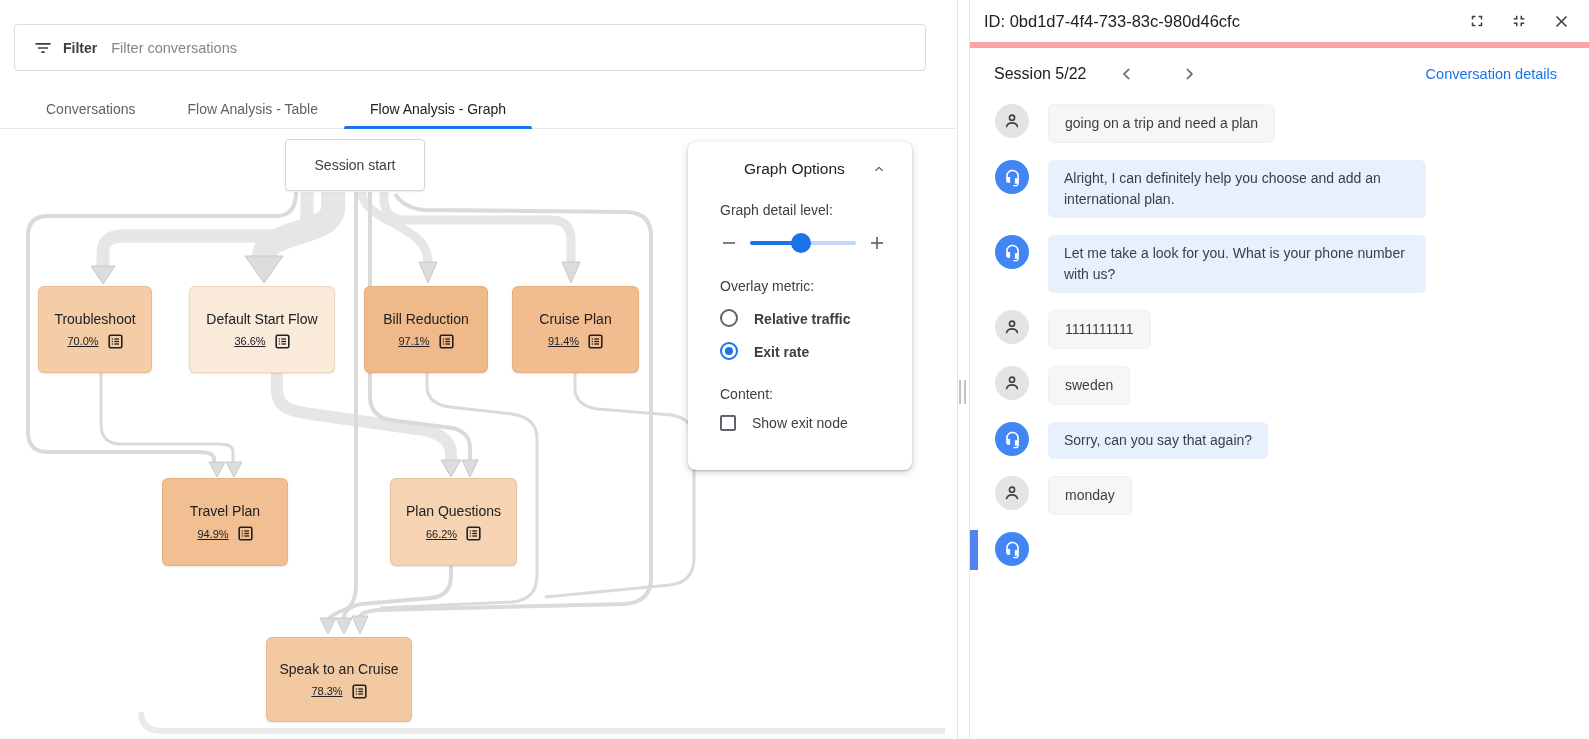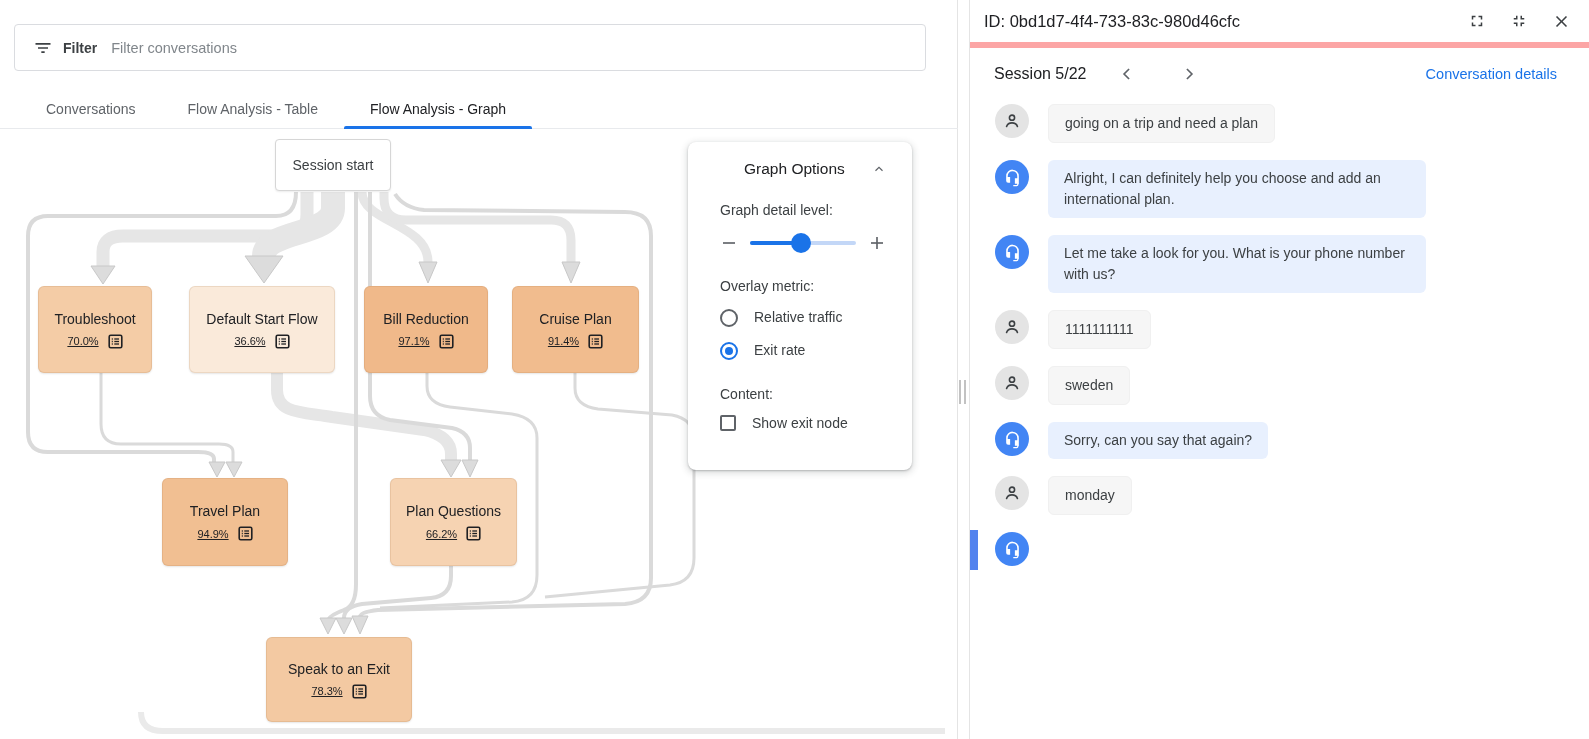--- a/index.html
+++ b/index.html
@@ -29,21 +29,21 @@
   
   .graph-svg { position:absolute; left:0; top:0; width:958px; height:739px; }
 
   
   .gnode { position:absolute; border-radius:6px; display:flex; flex-direction:column;
            align-items:center; justify-content:center; gap:7px;
            border:1px solid rgba(160,110,60,.15); box-shadow:0 1px 2px rgba(0,0,0,.10); }
   .gnode-label { font-size:14px; color:#202124; }
   .gnode-stats { display:flex; align-items:center; gap:9px; }
   .gnode-pct { font-size:11px; color:#202124;text-decoration:underline; }
-  .start-node { position:absolute; left:275px; top:139px; width:116px; height:52px;
+  .start-node { position:absolute; left:285px; top:139px; width:140px; height:52px;
                 background:#fff; border:1px solid #d6d6d6; border-radius:4px;
                 box-shadow:0 1px 2px rgba(0,0,0,.08); display:flex; align-items:center;
                 justify-content:center; font-size:14px; color:#3c4043; }
 
   
   .options-card { position:absolute; left:688px; top:142px; width:224px; height:328px;
                   background:#fff; border-radius:8px;
                   box-shadow:0 1px 2px rgba(60,64,67,.3), 0 2px 6px 2px rgba(60,64,67,.15);
                   padding:18px 26px 0 32px; }
   .options-title-row { display:flex; align-items:center; justify-content:space-between; }
@@ -52,21 +52,21 @@
   .detail-label { margin-top:24px; }
   .slider-row { margin-top:16px; display:flex; align-items:center; gap:12px; }
   .slider { position:relative; flex:1; height:18px; cursor:pointer; }
   .slider .track { position:absolute; left:0; right:0; top:7px; height:4px;
                    background:#c3d7f7; border-radius:2px; }
   .slider .fill { position:absolute; left:0; top:0; height:4px; width:48%;
                   background:#1a73e8; border-radius:2px; }
   .slider .thumb { position:absolute; left:48%; top:-1px; width:20px; height:20px;
                    margin-left:-10px; border-radius:50%; background:#1a73e8; }
   .overlay-label { margin-top:26px; }
-  .radio-row { margin-top:15px; display:flex; align-items:flex-start; gap:16px; cursor:pointer; }
+  .radio-row { margin-top:15px; display:flex; align-items:flex-end; gap:16px; cursor:pointer;font-weight:bold; }
   .radio { width:18px; height:18px; border-radius:50%; border:2px solid #5f6368;
            flex:0 0 auto; position:relative; }
   .radio.selected { border-color:#1a73e8; }
   .radio.selected::after { content:""; position:absolute; left:3px; top:3px;
                            width:8px; height:8px; border-radius:50%; background:#1a73e8; }
   .radio-label { font-size:14px; color:#3c4043; }
   .content-label { margin-top:26px; }
   .check-row { margin-top:13px; display:flex; align-items:center; gap:16px; cursor:pointer; }
   .checkbox { width:16px; height:16px; border:2px solid #5f6368; border-radius:2px; flex:0 0 auto; }
 
@@ -278,21 +278,21 @@
               <line x1="6.3" y1="10" x2="11" y2="10"></line>
               <line x1="3.8" y1="5" x2="4.8" y2="5"></line>
               <line x1="3.8" y1="7.5" x2="4.8" y2="7.5"></line>
               <line x1="3.8" y1="10" x2="4.8" y2="10"></line>
             </g>
           </svg>
       </div>
     </div>
 
     <div class="gnode" style="left: 266px; top: 637px; width: 146px; height: 85px; background-color: rgb(243, 201, 162);">
-      <div class="gnode-label">Speak to an Exit</div>
+      <div class="gnode-label">Speak to an Cruise</div>
       <div class="gnode-stats">
           <span class="gnode-pct">78.3%</span>
         <svg width="15" height="15" viewBox="0 0 15 15">
             <rect x="1.2" y="1.2" width="12.6" height="12.6" rx="1.5" fill="none" stroke="#202124" stroke-width="1.6"></rect>
             <g stroke="#202124" stroke-width="1.3">
               <line x1="6.3" y1="5" x2="11" y2="5"></line>
               <line x1="6.3" y1="7.5" x2="11" y2="7.5"></line>
               <line x1="6.3" y1="10" x2="11" y2="10"></line>
               <line x1="3.8" y1="5" x2="4.8" y2="5"></line>
               <line x1="3.8" y1="7.5" x2="4.8" y2="7.5"></line>

